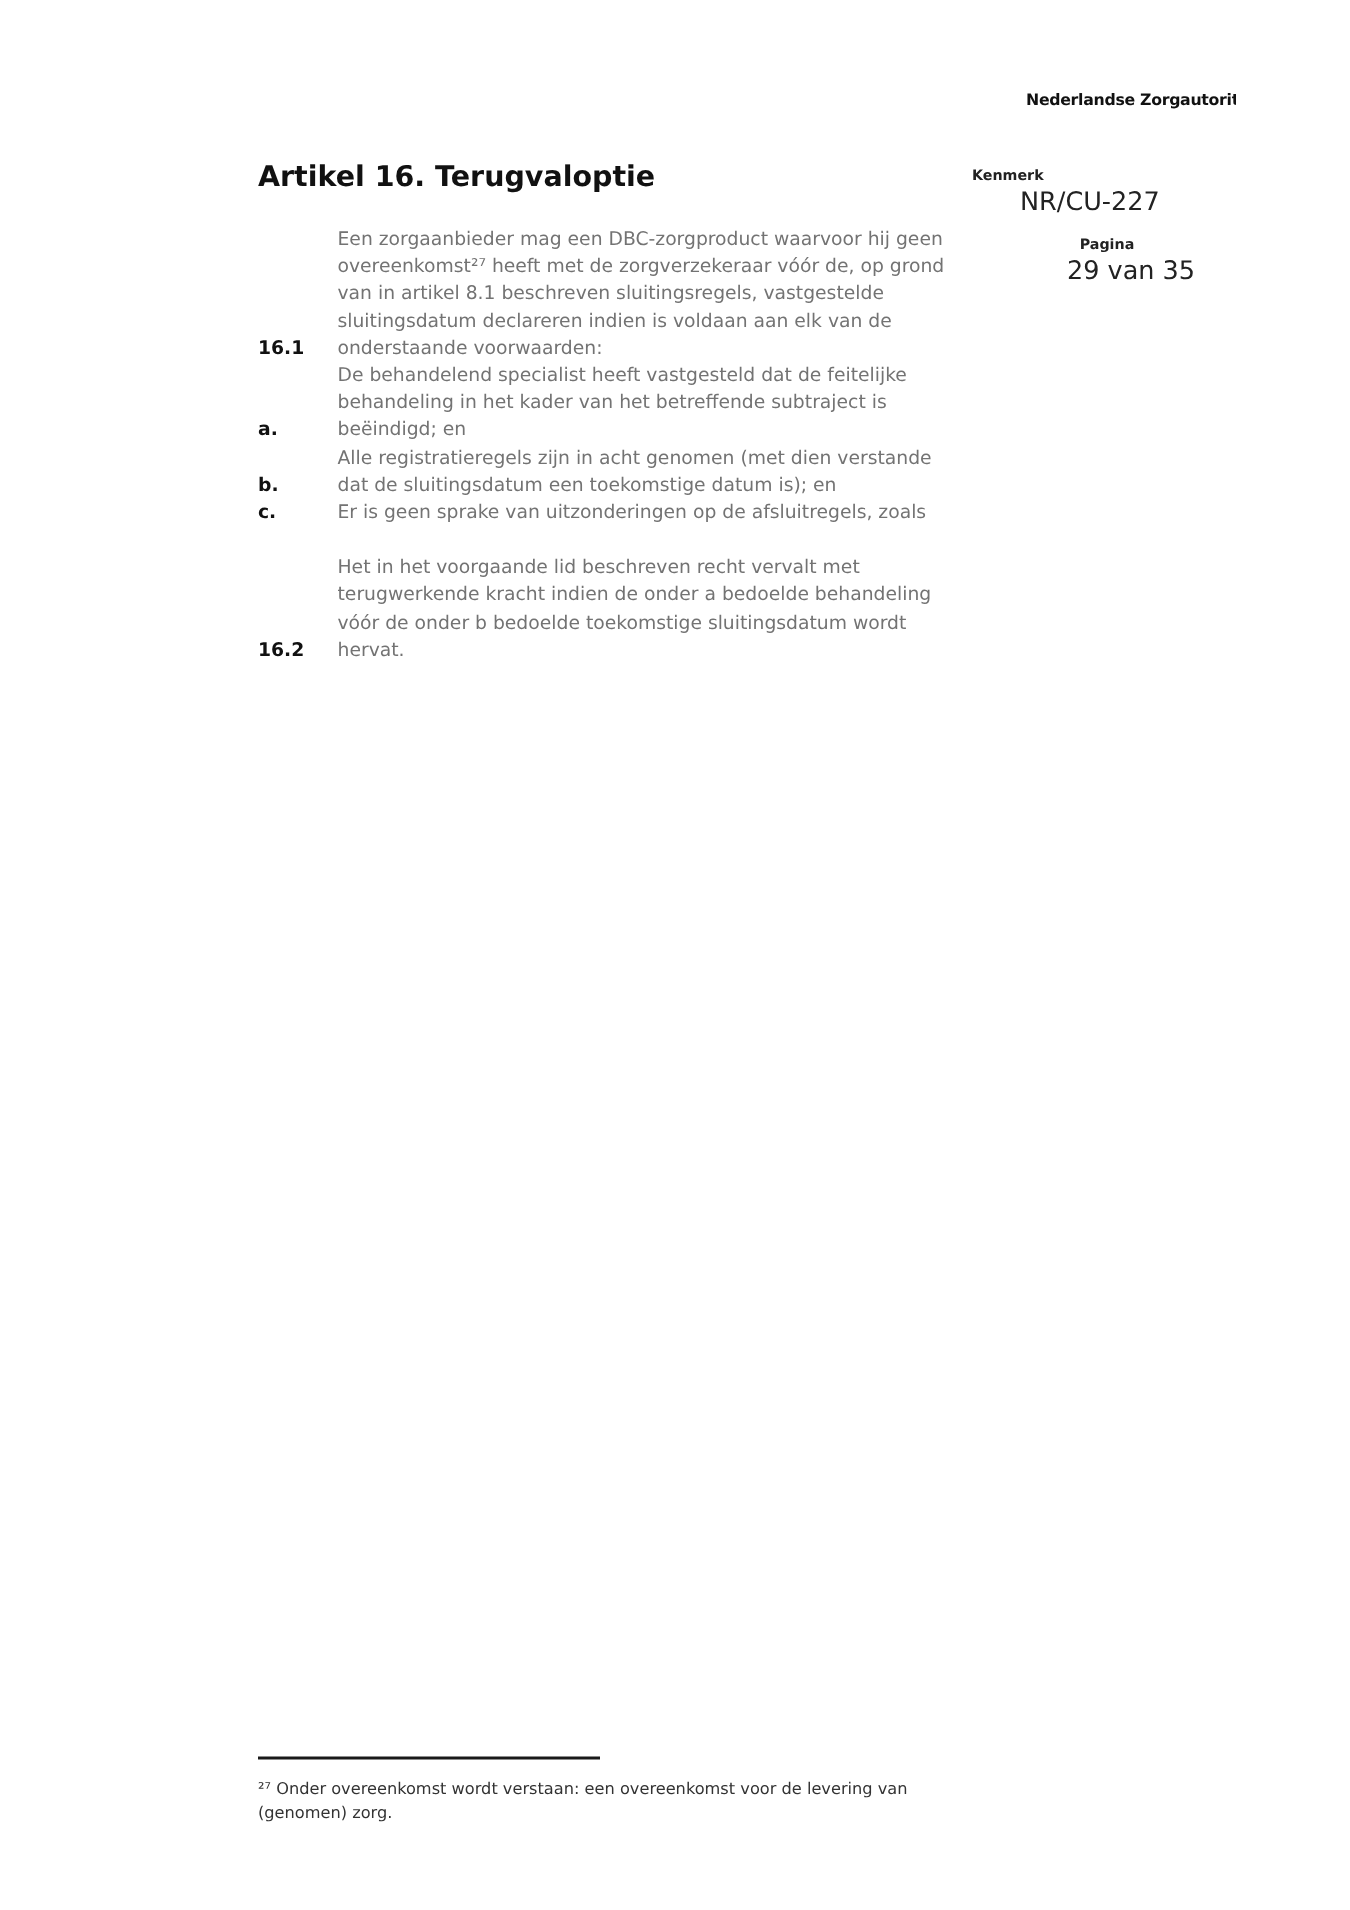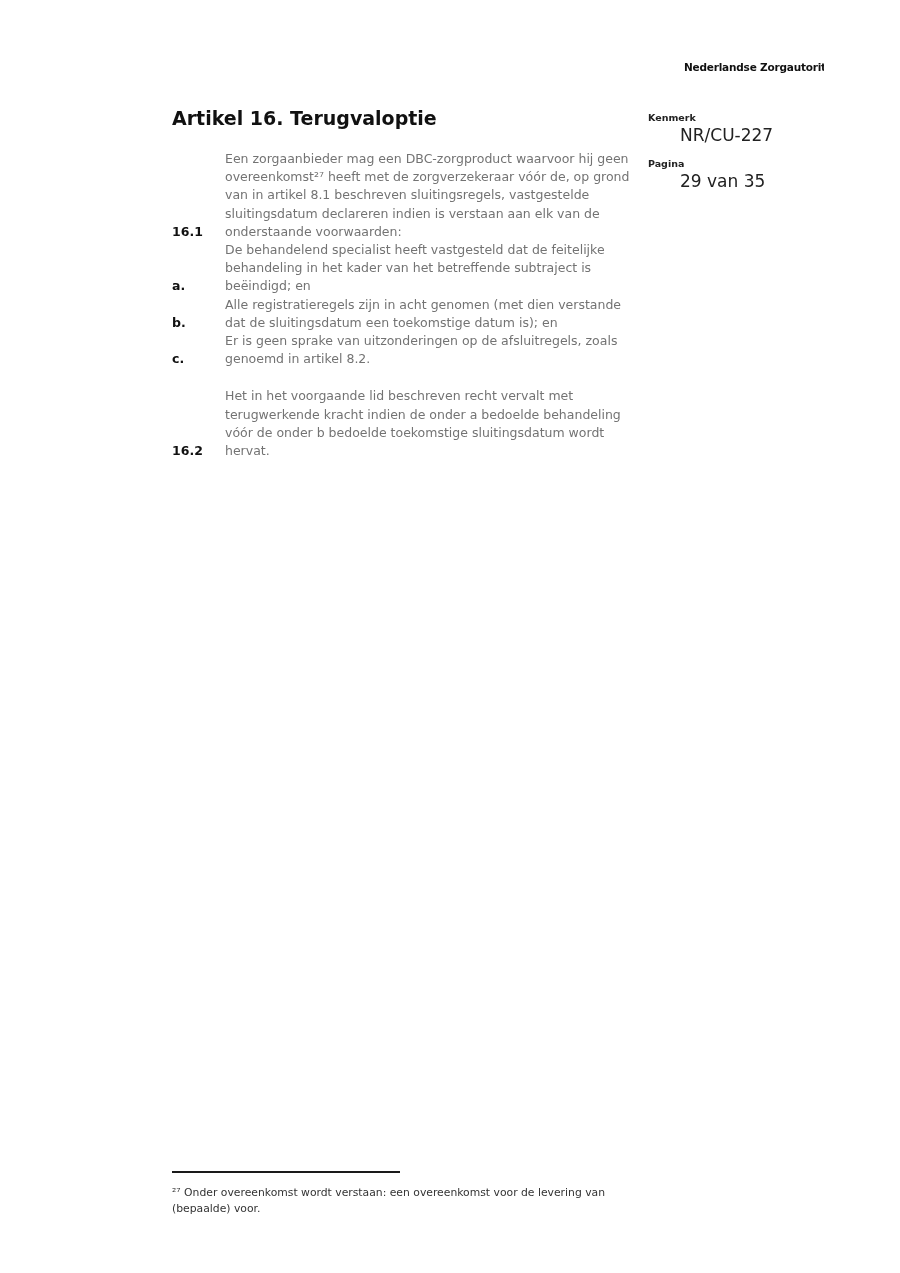--- a/index.html
+++ b/index.html
@@ -40,20 +40,21 @@
   }
   .meta-value {
     font-size: 17px;
     color: #222222;
     margin-top: 2px;
     white-space: nowrap;
     margin-left: 32px;
   }
   .meta-block + .meta-block {
     margin-top: 13px;
+    text-align: center;
   }
   .article {
     position: absolute;
     left: 172px;
     top: 107px;
     width: 510px;
   }
   .article-title {
     font-size: 19px;
     font-weight: bold;
@@ -127,21 +128,21 @@
 
   <div class="article">
     <h1 class="article-title">Artikel 16. Terugvaloptie</h1>
 
     <div class="item">
       <div class="item-label">16.1</div>
       <div class="item-body">
         <div class="line">Een zorgaanbieder mag een DBC-zorgproduct waarvoor hij geen</div>
         <div class="line">overeenkomst²⁷ heeft met de zorgverzekeraar vóór de, op grond</div>
         <div class="line">van in artikel 8.1 beschreven sluitingsregels, vastgestelde</div>
-        <div class="line">sluitingsdatum declareren indien is verstaan aan elk van de</div>
+        <div class="line">sluitingsdatum declareren indien is voldaan aan elk van de</div>
         <div class="line">onderstaande voorwaarden:</div>
       </div>
     </div>
 
     <div class="item">
       <div class="item-label">a.</div>
       <div class="item-body">
         <div class="line">De behandelend specialist heeft vastgesteld dat de feitelijke</div>
         <div class="line">behandeling in het kader van het betreffende subtraject is</div>
         <div class="line">beëindigd; en</div>
@@ -153,38 +154,37 @@
       <div class="item-body">
         <div class="line">Alle registratieregels zijn in acht genomen (met dien verstande</div>
         <div class="line">dat de sluitingsdatum een toekomstige datum is); en</div>
       </div>
     </div>
 
     <div class="item">
       <div class="item-label">c.</div>
       <div class="item-body">
         <div class="line">Er is geen sprake van uitzonderingen op de afsluitregels, zoals</div>
-        <div class="line">genoemd in artikel 8.2.</div>
       </div>
     </div>
 
     <div class="gap"></div>
 
     <div class="item">
       <div class="item-label">16.2</div>
       <div class="item-body">
         <div class="line">Het in het voorgaande lid beschreven recht vervalt met</div>
         <div class="line">terugwerkende kracht indien de onder a bedoelde behandeling</div>
         <div class="line">vóór de onder b bedoelde toekomstige sluitingsdatum wordt</div>
         <div class="line">hervat.</div>
       </div>
     </div>
   </div>
 
   <div class="footnote">
     <hr class="footnote-rule">
     <div class="footnote-text">
       <div class="line">²⁷ Onder overeenkomst wordt verstaan: een overeenkomst voor de levering van</div>
-      <div class="line">(bepaalde) voor.</div>
+      <div class="line">(genomen) zorg.</div>
     </div>
   </div>
 
 </div>
 
 </body></html>

